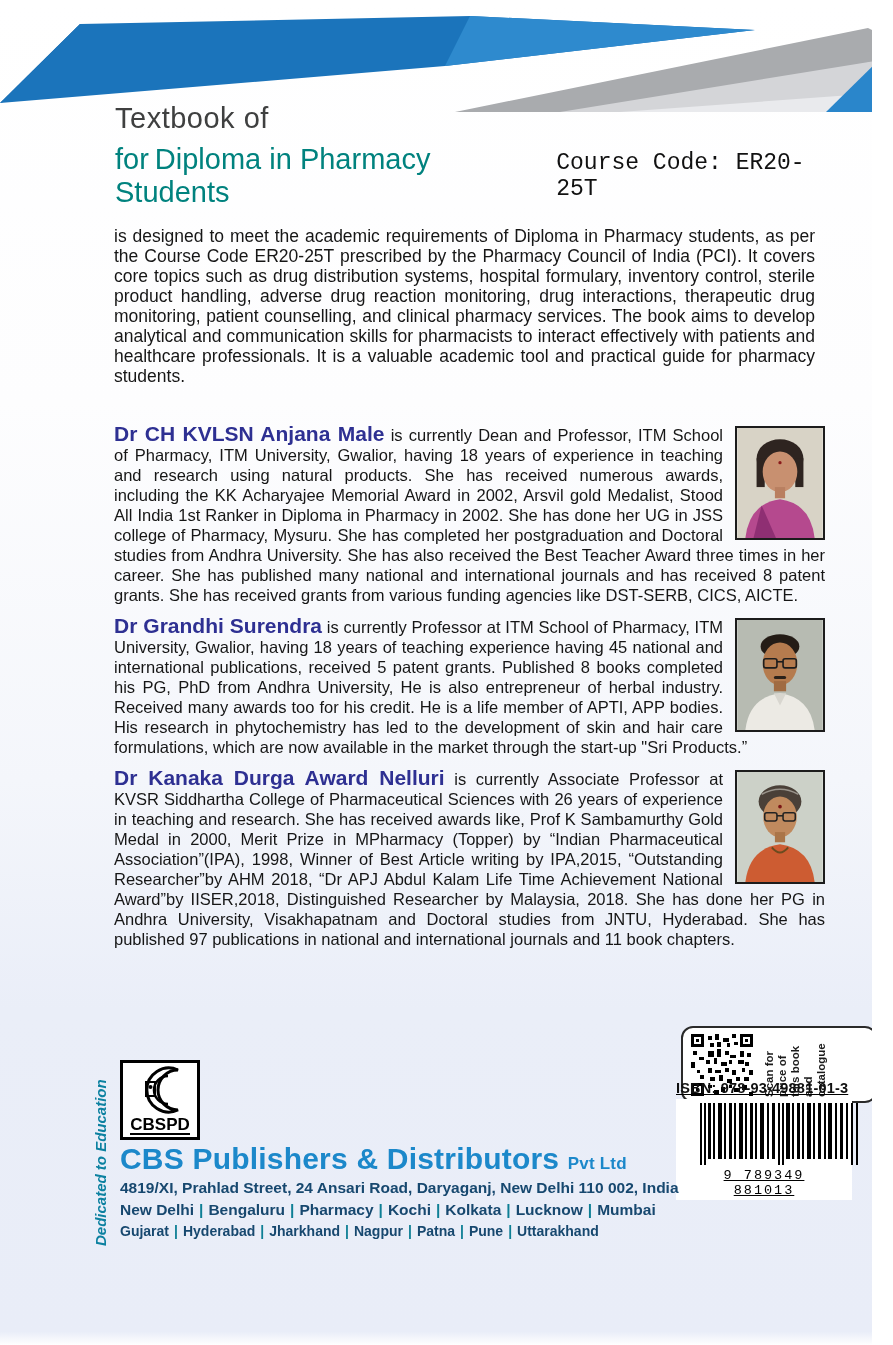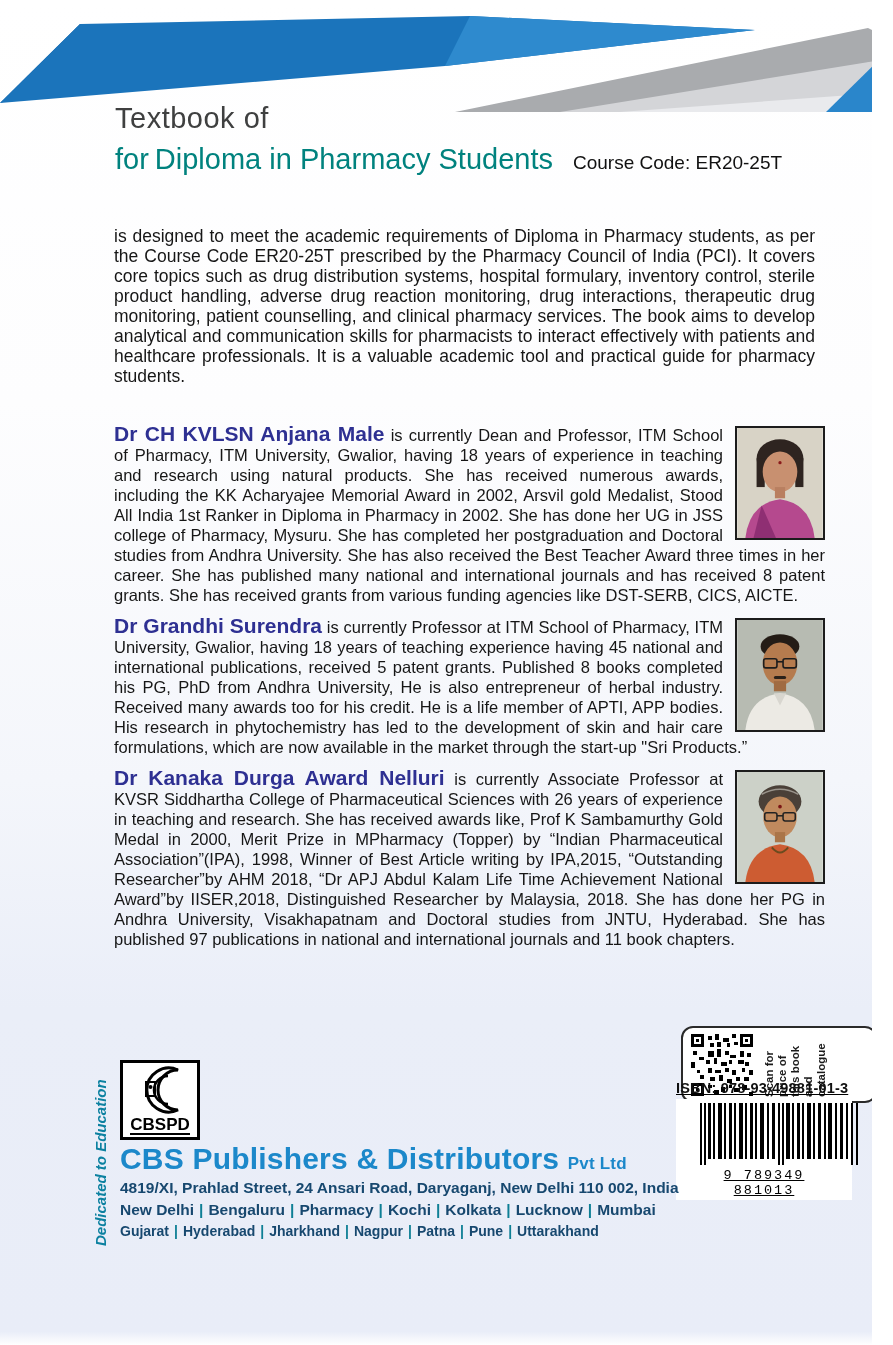--- a/index.html
+++ b/index.html
@@ -10,21 +10,21 @@
   }
   
   .ribbon{position:absolute;top:0;left:0;width:893px;height:115px;}
   
   .title-block{position:absolute;left:115px;top:102px;width:720px;}
   .title-prefix{font-size:29px;color:#3f4040;letter-spacing:.5px;}
   .book-title{font-size:41px;color:#2b3585;letter-spacing:.5px;margin-top:3px;}
   .subtitle-row{display:flex;align-items:baseline;gap:20px;margin-top:8px;}
   .subtitle{font-size:29px;color:#00827e;}
   .subtitle .for{margin-right:6px;}
-  .course-code{font-family:Liberation Sans, sans-serif;font-size:19px;color:#111;}
+  .course-code{font-family:Liberation Mono, monospace;font-size:23px;color:#111;}
   
   .intro{position:absolute;left:114px;top:226px;width:701px;font-size:17.5px;line-height:20px;
          color:#161616;text-align:justify;}
   
   .bios{position:absolute;left:114px;top:424px;width:711px;}
   .bio{margin:0 0 11px 0;font-size:16.5px;line-height:20px;color:#161616;text-align:justify;}
   .bio .author-name{color:#2e3092;font-weight:bold;font-size:21px;}
   .photo{float:right;width:86px;height:110px;border:2px solid #1c1c1c;margin:2px 0 4px 12px;background:#fff;}
   .photo svg{display:block;width:100%;height:100%;}
   

